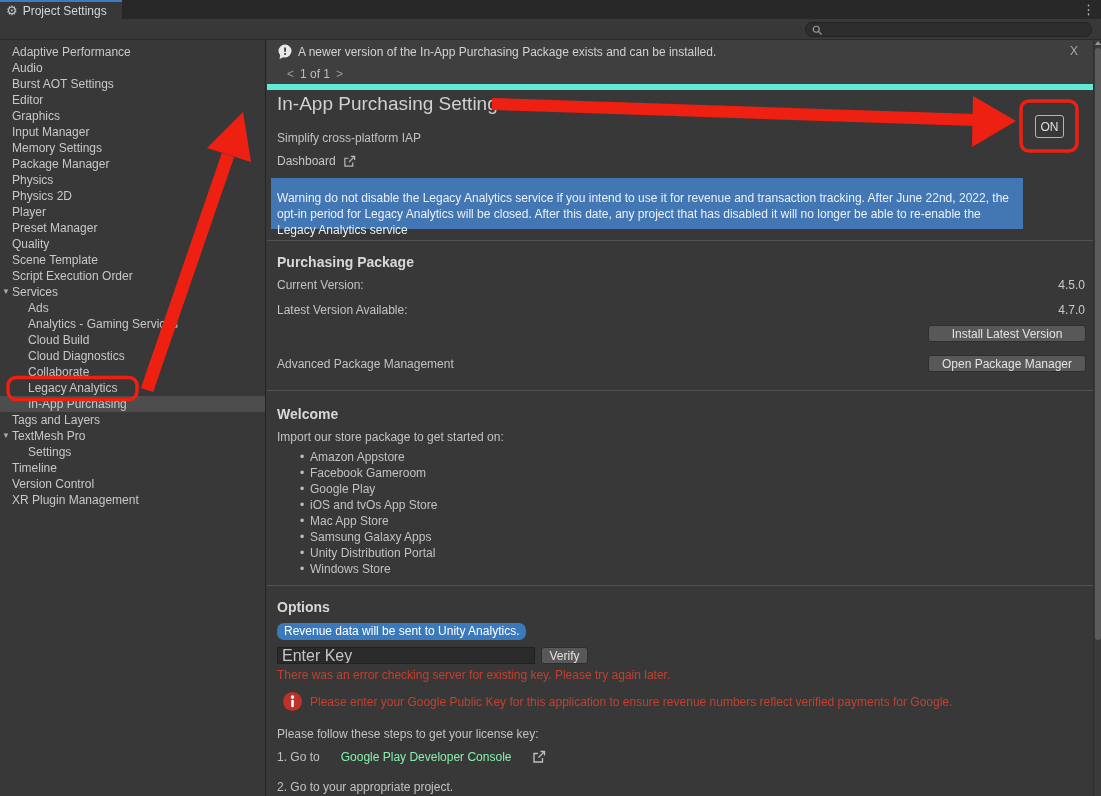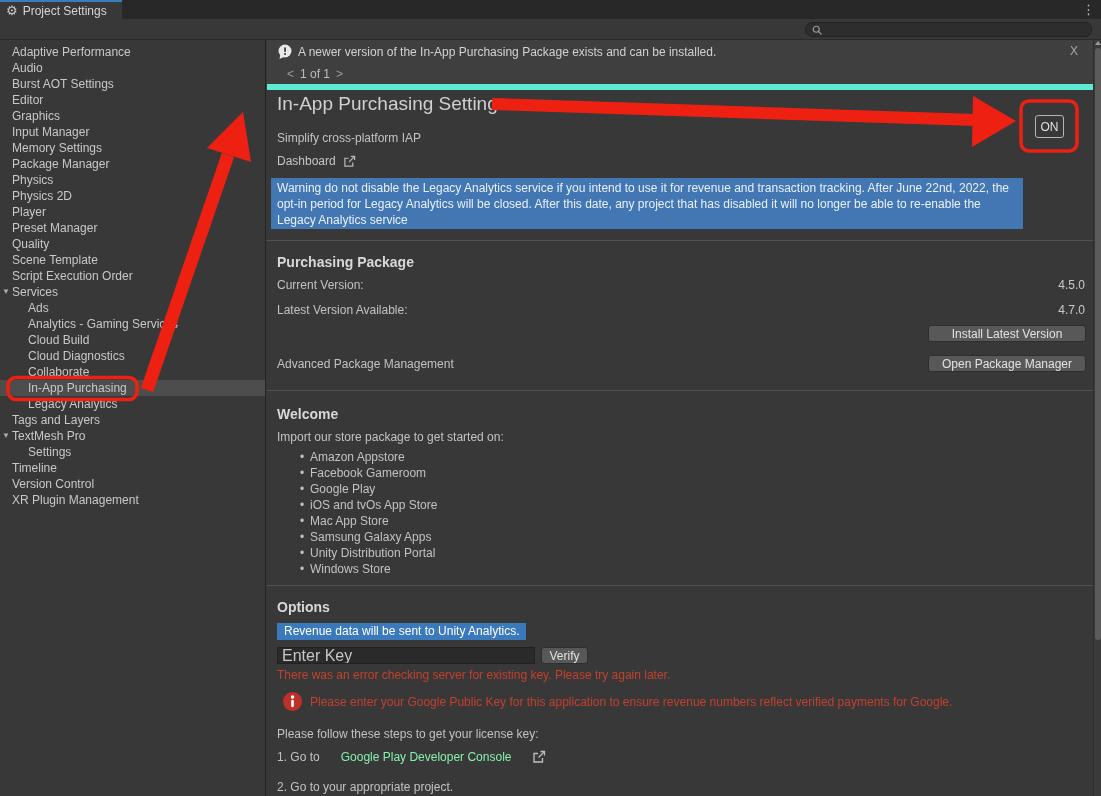--- a/index.html
+++ b/index.html
@@ -48,38 +48,38 @@
   #iap-title { position:absolute; left:10px; top:53px; font-size:19px; color:#d0d0d0; }
   #on-btn {
     position:absolute; left:768px; top:75px; width:29px; height:23px;
     border:1px solid #b5b5b5; border-radius:3px; background:transparent;
     color:#e0e0e0; font-size:12px; display:flex; align-items:center; justify-content:center;
   }
   #subtitle { position:absolute; left:10px; top:91px; color:#c2c2c2; }
   #dashboard { position:absolute; left:10px; top:114px; color:#c6c6c6; display:flex; align-items:center; gap:7px; }
   #warnbox {
     position:absolute; left:4px; top:138px; width:752px; height:51px;
-    background:#4277b4; color:#eaf0f8; padding:2px 6px; line-height:16px;
+    background:#4277b4; color:#eaf0f8; padding:12px 6px; line-height:16px;
   }
   .divider { position:absolute; left:0; width:826px; height:1px; background:#515151; }
   .h2 { position:absolute; left:10px; font-size:14px; font-weight:bold; color:#d8d8d8; }
   .rowlabel { position:absolute; left:10px; color:#c2c2c2; }
   .rowvalue { position:absolute; right:8px; color:#cacaca; text-align:right; }
   .ubtn {
     position:absolute; height:17px; background:#585858; border:1px solid #2e2e2e; border-radius:3px;
     color:#e2e2e2; font-size:12px; display:flex; align-items:center; justify-content:center; cursor:default;
   }
   
   #stores { position:absolute; left:33px; top:409px; list-style:none; }
   #stores li { height:16px; line-height:16px; color:#c2c2c2; display:flex; }
   #stores li .dot { width:10px; color:#c2c2c2; }
   
   #analytics-badge {
     position:absolute; left:10px; top:583px; background:#3a79bb; color:#ffffff;
-    padding:1px 7px; height:17px; line-height:15px;
+    padding:1px 7px; height:17px; line-height:15px;border-radius:7px;
   }
   #key-input {
     position:absolute; left:10px; top:607px; width:258px; height:17px;
     background:#2a2a2a; border:1px solid #212121; color:#c6c6c6;
     font-size:16px; font-family:"Liberation Sans",sans-serif; padding:0 4px; outline:none;
   }
   #verify-btn { left:274px; top:607px; width:47px; }
   #key-error { position:absolute; left:10px; top:628px; color:#c3402f; }
   #gkey-icon { position:absolute; left:16px; top:652px; width:19px; height:19px; }
   #gkey-text { position:absolute; left:43px; top:655px; color:#c3402f; }
@@ -133,22 +133,22 @@
         <div class="side-item"><span>Preset Manager</span></div>
         <div class="side-item"><span>Quality</span></div>
         <div class="side-item"><span>Scene Template</span></div>
         <div class="side-item"><span>Script Execution Order</span></div>
         <div class="side-item"><span class="fold">▼</span><span>Services</span></div>
         <div class="side-item indent1"><span>Ads</span></div>
         <div class="side-item indent1"><span>Analytics - Gaming Services</span></div>
         <div class="side-item indent1"><span>Cloud Build</span></div>
         <div class="side-item indent1"><span>Cloud Diagnostics</span></div>
         <div class="side-item indent1"><span>Collaborate</span></div>
+        <div class="side-item indent1"><span>Legacy Analytics</span></div>
         <div class="side-item indent1 selected"><span>In-App Purchasing</span></div>
-        <div class="side-item indent1"><span>Legacy Analytics</span></div>
         <div class="side-item"><span>Tags and Layers</span></div>
         <div class="side-item"><span class="fold">▼</span><span>TextMesh Pro</span></div>
         <div class="side-item indent1"><span>Settings</span></div>
         <div class="side-item"><span>Timeline</span></div>
         <div class="side-item"><span>Version Control</span></div>
         <div class="side-item"><span>XR Plugin Management</span></div>
       </div>
   </div>
 
   <div id="main">

